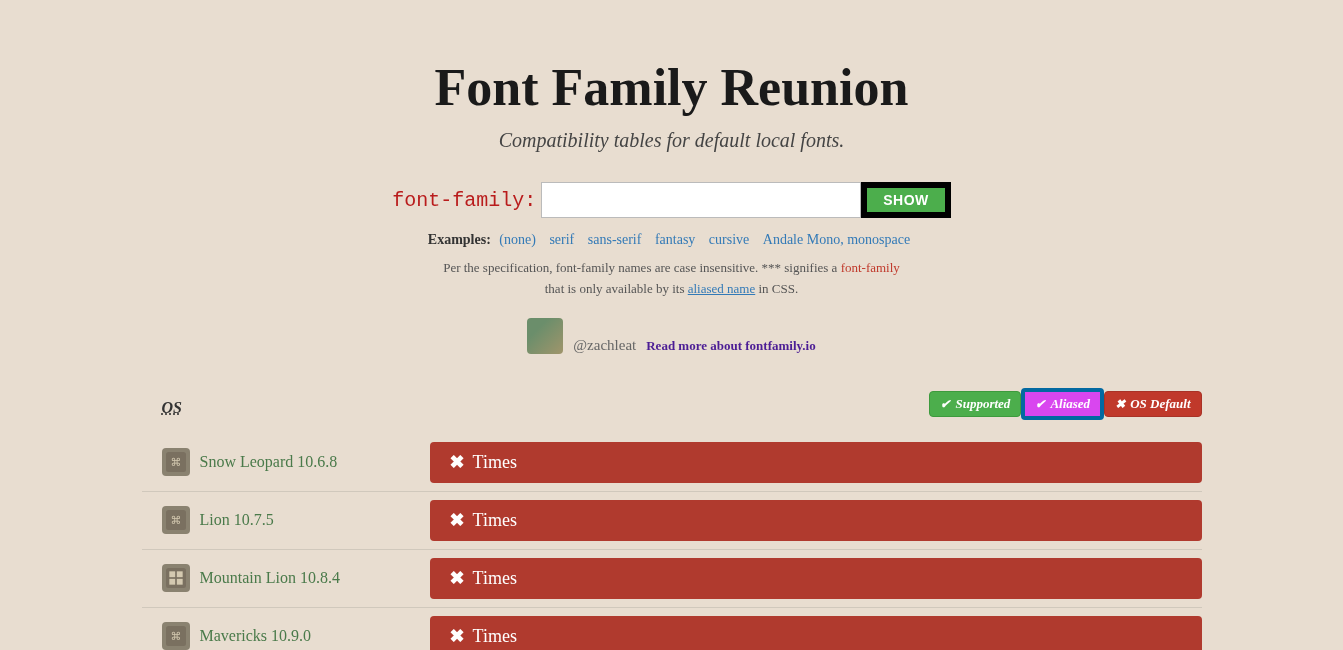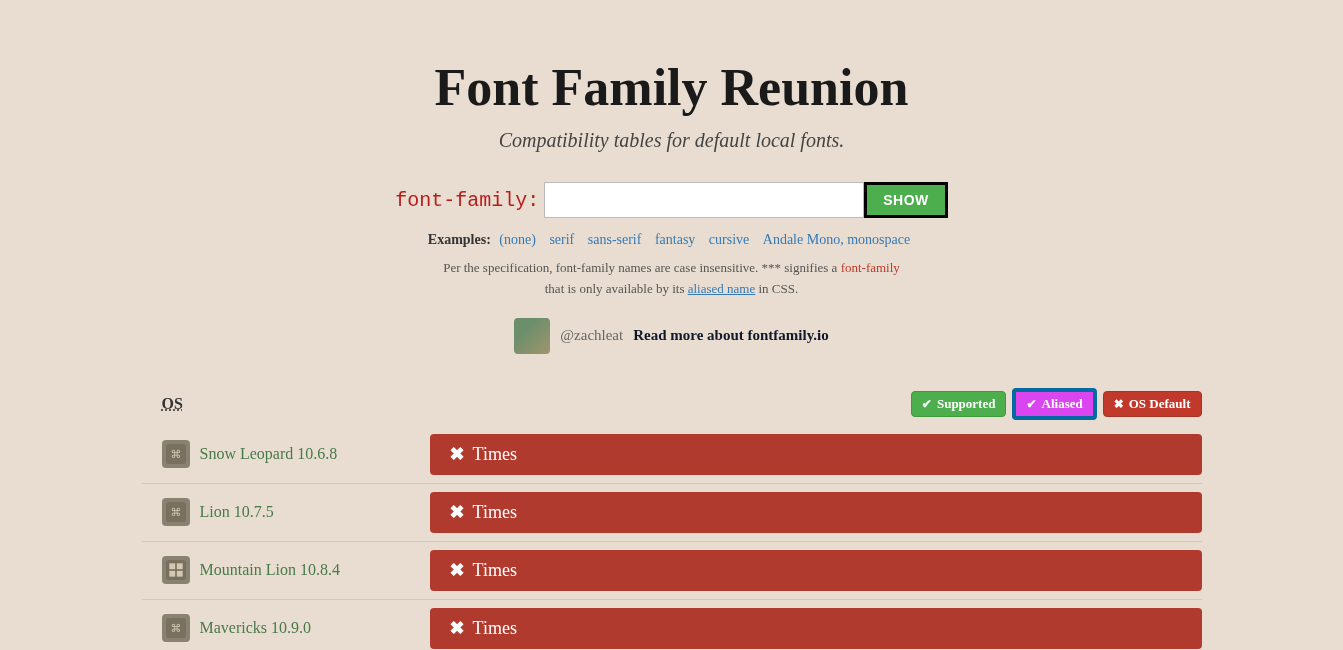--- a/index.html
+++ b/index.html
@@ -58,21 +58,21 @@
       padding: 4px 8px;
       font-size: 15px;
       outline: none;
     }
 
     .show-button {
       height: 36px;
       padding: 0 16px;
       background-color: #4cae4c;
       color: white;
-      border: 3px solid #000000;
+      border: 6px solid #000000;
       font-size: 14px;
       font-weight: bold;
       cursor: pointer;
       letter-spacing: 0.5px;
     }
 
     .examples-line {
       text-align: center;
       font-size: 14px;
       margin-bottom: 10px;
@@ -105,21 +105,21 @@
     }
 
     .spec-note .alias-link {
       color: #337ab7;
       text-decoration: underline;
     }
 
     .author-line {
       text-align: center;
       display: flex;
-      align-items: center;
+      align-items: flex-end;
       justify-content: center;
       gap: 10px;
       margin-bottom: 28px;
     }
 
     .author-avatar {
       width: 36px;
       height: 36px;
       border-radius: 4px;
       background: #888;
@@ -134,34 +134,33 @@
       height: 36px;
       background: linear-gradient(135deg, #6b8e6b 30%, #a0956b 100%);
     }
 
     .author-handle {
       color: #666;
       font-size: 15px;
     }
 
     .read-more-link {
-      color: #0f172a;
-      font-weight: bold;
-      font-size: 15px;
+      color: #4c1d95;
+      font-weight: bold;
+      font-size: 13px;
       text-decoration: none;
       cursor: pointer;
     }
 
     
     .legend-row {
       display: flex;
       justify-content: flex-end;
       align-items: center;
-      gap: 6px;
-      margin-bottom: 0;
+      margin-bottom: 8px;
       padding-right: 60px;
     }
 
     .badge {
       display: inline-flex;
       align-items: center;
       gap: 5px;
       padding: 4px 10px;
       border-radius: 4px;
       font-size: 13px;
@@ -193,20 +192,21 @@
       content: '✖';
       font-size: 12px;
     }
 
     
     .os-table-header {
       display: flex;
       align-items: center;
       padding: 6px 0 6px 20px;
       margin-bottom: 0;
+      font-style: italic;
     }
 
     .os-header-label {
       font-size: 16px;
       font-weight: bold;
       color: #333;
       text-decoration: underline;
       text-decoration-style: dotted;
       min-width: 280px;
     }

